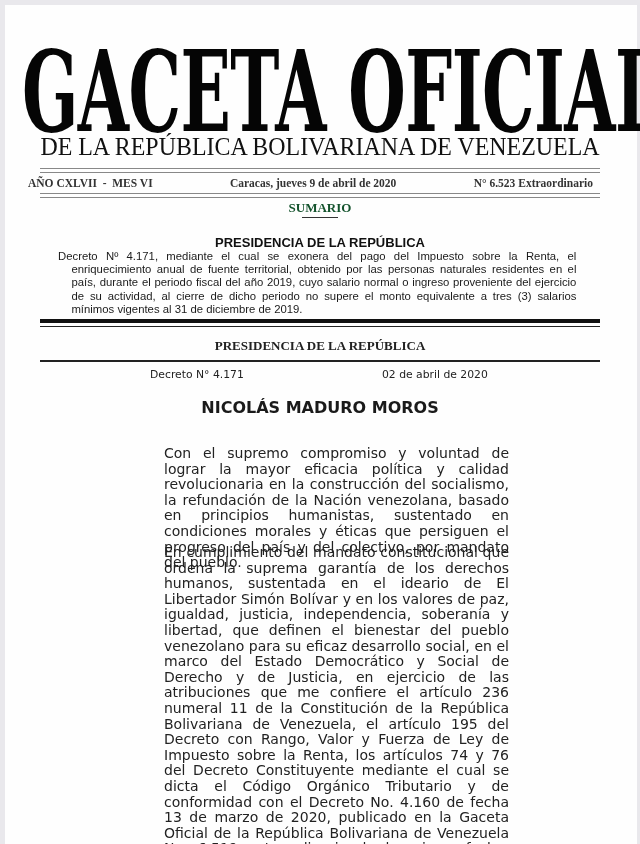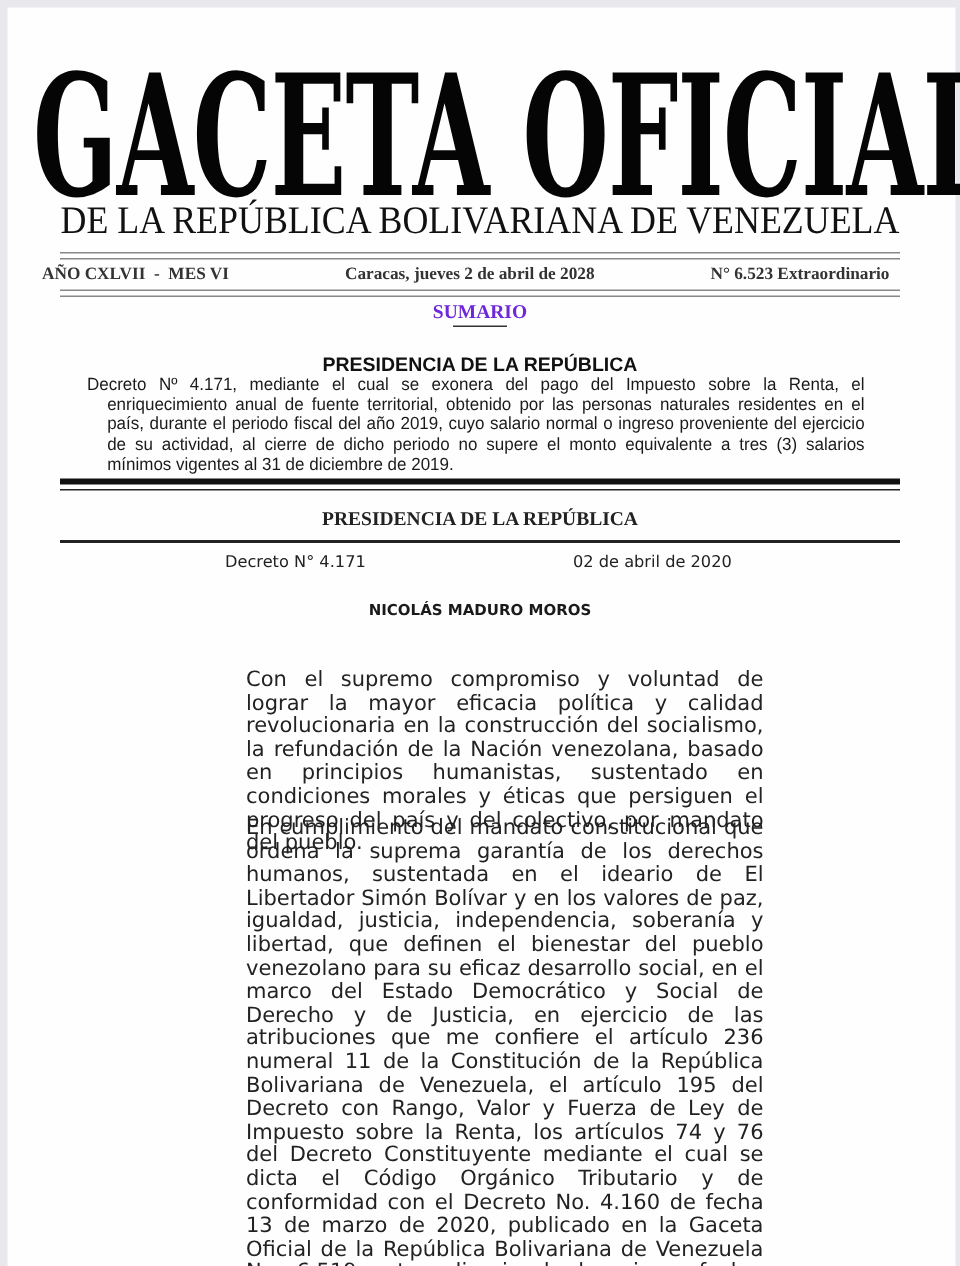--- a/index.html
+++ b/index.html
@@ -39,21 +39,21 @@
   .rule { position: absolute; left: 40px; width: 560px; }
   .rule.dbl-gray { height: 3px; border-top: 1px solid #888; border-bottom: 1px solid #888; }
   .infobar {
     position: absolute; left: 28px; top: 177px; width: 565px;
     display: flex; justify-content: space-between;
     font-family: "Liberation Serif", serif; font-weight: bold;
     font-size: 11.5px; color: #333;
   }
   .sumario-title {
     position: absolute; left: 0; top: 200px; width: 640px; text-align: center;
-    font-family: "Liberation Serif", serif; font-weight: bold; font-size: 13px; color: #6d28d9;
+    font-family: "Liberation Serif", serif; font-weight: bold; font-size: 13px; color: #14532d;
   }
   .sumario-underline { position: absolute; left: 302px; top: 217px; width: 36px; height: 1px; background: #333; }
   .sumario-head {
     position: absolute; left: 0; top: 235px; width: 640px; text-align: center;
     font-family: "Liberation Sans", sans-serif; font-weight: bold; font-size: 13px; color: #111;
   }
   .sumario-body {
     position: absolute; left: 58px; top: 250px; width: 540px;
     font-family: "Liberation Sans", sans-serif; font-size: 11.8px; line-height: 13.2px;
     color: #1a1a1a; text-align: justify; text-indent: -14px; padding-left: 0;
@@ -66,21 +66,21 @@
     font-family: "Liberation Serif", serif; font-weight: bold; font-size: 13px; color: #222;
   }
   .rule.thin2 { top: 360px; height: 0; border-top: 2px solid #222; }
   .decree-line {
     position: absolute; top: 368px; font-family: "DejaVu Sans", sans-serif; font-size: 10.8px; color: #222;
   }
   .decree-num { left: 150px; }
   .decree-date { left: 382px; }
   .signer {
     position: absolute; left: 0; top: 400px; width: 640px; text-align: center;
-    font-family: "DejaVu Sans", sans-serif; font-weight: bold; font-size: 10px; line-height: 15px; color: #1a1a1a;
+    font-family: "DejaVu Sans", sans-serif; font-weight: bold; font-size: 16px; line-height: 15px; color: #1a1a1a;
   }
   .body-text {
     position: absolute; left: 164px; width: 345px;
     font-family: "DejaVu Sans", sans-serif; font-size: 14px; line-height: 15.6px;
     color: #222; text-align: justify;
   }
   .para1 { top: 446px; }
   .para2 { top: 545px; }
 </style>
 </head>
@@ -89,21 +89,21 @@
 <div class="sheet"></div>
 
 <div class="masthead">
   <span class="title">GACETA OFICIAL</span>
 </div>
 <div class="subtitle">DE LA REPÚBLICA BOLIVARIANA DE VENEZUELA</div>
 
 <div class="rule dbl-gray" style="top:168px;"></div>
 <div class="infobar">
   <span style="white-space:pre;">AÑO CXLVII  -  MES VI</span>
-  <span>Caracas, jueves 2 de abril de 2028</span>
+  <span>Caracas, jueves 9 de abril de 2020</span>
   <span>N° 6.523 Extraordinario</span>
 </div>
 <div class="rule dbl-gray" style="top:193px;"></div>
 
 <div class="sumario-title">SUMARIO</div>
 <div class="sumario-underline"></div>
 <div class="sumario-head">PRESIDENCIA DE LA REPÚBLICA</div>
 <div class="sumario-body">
   <span style="display:block; padding-left:14px;">Decreto Nº 4.171, mediante el cual se exonera del pago del Impuesto sobre la Renta, el enriquecimiento anual de fuente territorial, obtenido por las personas naturales residentes en el país, durante el periodo fiscal del año 2019, cuyo salario normal o ingreso proveniente del ejercicio de su actividad, al cierre de dicho periodo no supere el monto equivalente a tres (3) salarios mínimos vigentes al 31 de diciembre de 2019.</span>
 </div>

